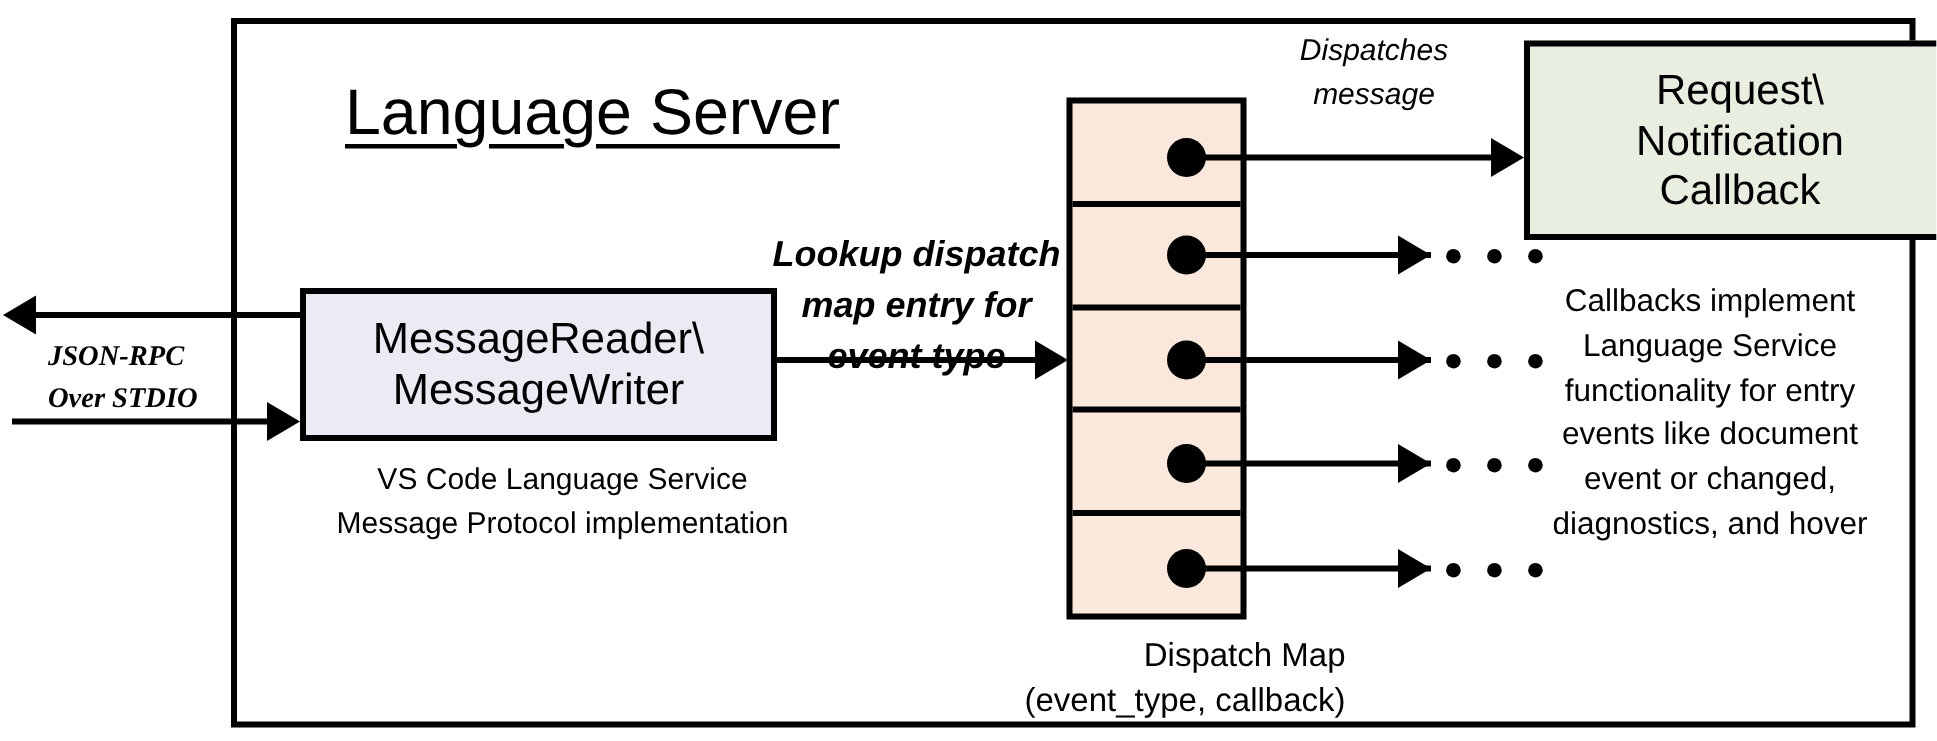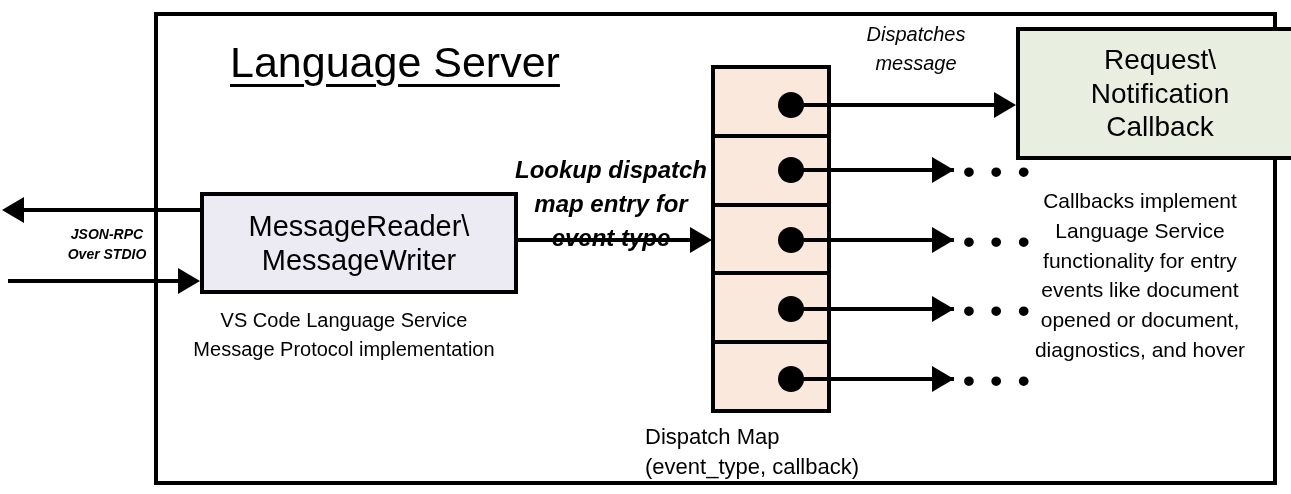--- a/index.html
+++ b/index.html
@@ -59,39 +59,39 @@
     width: 1123px;
     height: 473px;
     border: 4px solid #000000;
     box-sizing: border-box;
     background: transparent;
   }
   
   #page-title {
     position: absolute;
     left: 230px;
-    top: 39px;
+    top: 52px;
     font-size: 43px;
     line-height: 1.1;
     text-decoration: underline;
     text-underline-offset: 7px;
     text-decoration-thickness: 3px;
     white-space: nowrap;
   }
   
   #io-label {
     position: absolute;
     left: 32px;
     top: 224px;
     width: 150px;
-    text-align: center;
-    font-size: 14px;
+    font-size: 19px;
     font-style: italic;
     font-weight: 700;
     line-height: 1.45;
+    font-family: Liberation Serif, serif;
   }
   
   #message-box {
     position: absolute;
     left: 200px;
     top: 192px;
     width: 318px;
     height: 102px;
     background: #eceaf2;
     border: 4px solid #000000;
@@ -99,21 +99,21 @@
     display: flex;
     flex-direction: column;
     align-items: center;
     justify-content: center;
     font-size: 29px;
     line-height: 1.18;
     text-align: center;
   }
   #message-caption {
     position: absolute;
-    left: 174px;
+    left: 205px;
     top: 306px;
     width: 340px;
     text-align: center;
     font-size: 20px;
     line-height: 1.45;
   }
   
   #lookup-label {
     position: absolute;
     left: 513px;
@@ -143,21 +143,21 @@
     position: relative;
     border-bottom: 4px solid #000000;
     box-sizing: border-box;
   }
   .dispatch-row:last-child { border-bottom: none; }
   #dispatch-caption {
     position: absolute;
     left: 645px;
     top: 422px;
     width: 252px;
-    text-align: left;
+    text-align: right;
     font-size: 22px;
     line-height: 1.38;
   }
   
   #dispatch-msg-label {
     position: absolute;
     left: 836px;
     top: 20px;
     width: 160px;
     text-align: center;
@@ -277,17 +277,17 @@
   <div id="callback-box">
     <div>Request\</div>
     <div>Notification</div>
     <div>Callback</div>
   </div>
   <div id="callback-caption">
     <div>Callbacks implement</div>
     <div>Language Service</div>
     <div>functionality for entry</div>
     <div>events like document</div>
-    <div>opened or document,</div>
+    <div>event or changed,</div>
     <div>diagnostics, and hover</div>
   </div>
 
 </div>
 
 </body></html>

